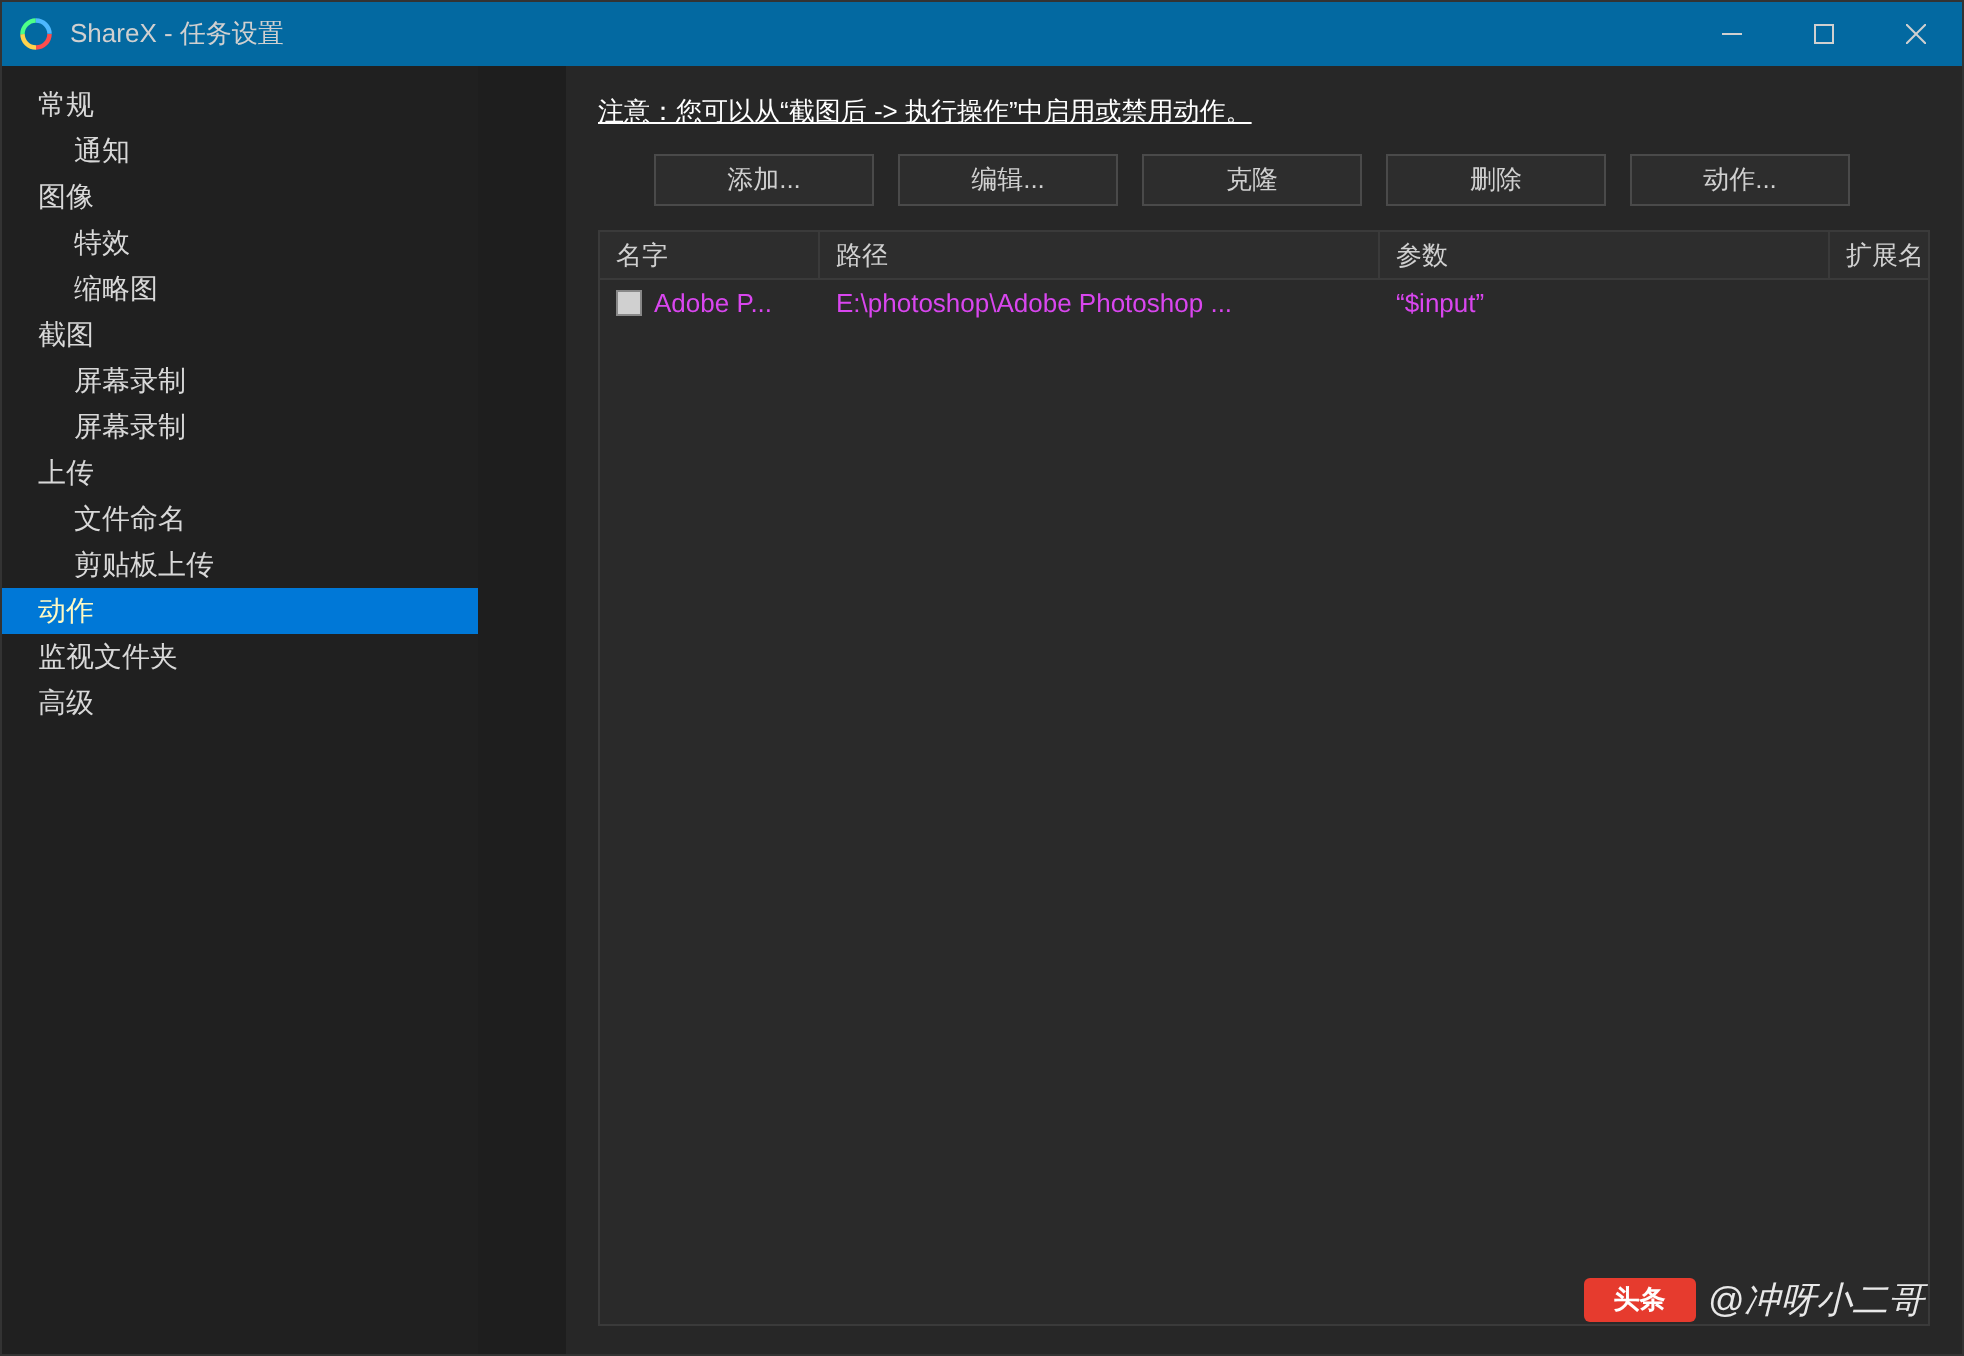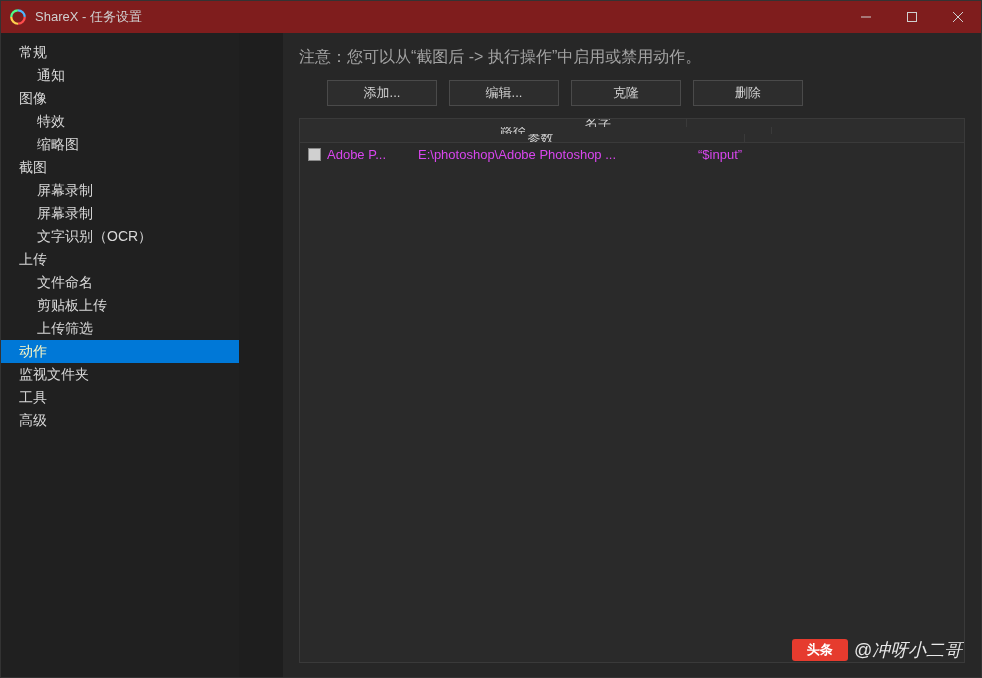--- a/index.html
+++ b/index.html
@@ -14,21 +14,21 @@
     .window {
       width: 982px;
       height: 678px;
       background: #1e1e1e;
       display: flex;
       flex-direction: column;
       border: 1px solid #333;
     }
     .titlebar {
       height: 32px;
-      background: #7f1d1d;
+      background: #0369a1;
       display: flex;
       align-items: center;
       padding-left: 8px;
       flex-shrink: 0;
     }
     .titlebar-icon {
       width: 18px;
       height: 18px;
       margin-right: 8px;
     }
@@ -79,23 +79,24 @@
     }
     .main {
       flex: 1;
       background: #272727;
       padding: 14px 16px 14px 16px;
       display: flex;
       flex-direction: column;
       min-width: 0;
     }
     .notice {
-      color: #a3a3a3;
-      font-size: 16px;
+      color: #ffffff;
+      font-size: 13px;
       margin-bottom: 12px;
+      text-decoration: underline;
     }
     .toolbar {
       display: flex;
       gap: 12px;
       margin-bottom: 12px;
       padding-left: 28px;
     }
     .tb-btn {
       flex: 0 0 110px;
       height: 26px;
@@ -116,21 +117,20 @@
       overflow: hidden;
     }
     .table-header {
       display: flex;
       background: #2d2d2d;
       height: 24px;
       align-items: center;
       color: #d0d0d0;
       font-size: 13px;
       border-bottom: 1px solid #3a3a3a;
-      flex-direction: column;
     }
     .th {
       padding-left: 8px;
       border-right: 1px solid #3a3a3a;
       height: 100%;
       display: flex;
       align-items: center;
       overflow: hidden;
       white-space: nowrap;
     }
@@ -230,39 +230,37 @@
   <div class="body">
     <div class="sidebar" id="sidebar">
         <div class="nav-item level-1">常规</div>
         <div class="nav-item level-2">通知</div>
         <div class="nav-item level-1">图像</div>
         <div class="nav-item level-2">特效</div>
         <div class="nav-item level-2">缩略图</div>
         <div class="nav-item level-1">截图</div>
         <div class="nav-item level-2">屏幕录制</div>
         <div class="nav-item level-2">屏幕录制</div>
-        <div class="nav-item level-2">文字识别（OCR）</div>
         <div class="nav-item level-1">上传</div>
         <div class="nav-item level-2">文件命名</div>
         <div class="nav-item level-2">剪贴板上传</div>
-        <div class="nav-item level-2">上传筛选</div>
         <div class="nav-item level-1 selected">动作</div>
         <div class="nav-item level-1">监视文件夹</div>
-        <div class="nav-item level-1">工具</div>
         <div class="nav-item level-1">高级</div>
       </div>
 
     <div class="main">
       <div class="notice">注意：您可以从“截图后 -&gt; 执行操作”中启用或禁用动作。</div>
 
       <div class="toolbar">
         <button class="tb-btn">添加...</button>
         <button class="tb-btn">编辑...</button>
         <button class="tb-btn">克隆</button>
         <button class="tb-btn">删除</button>
+        <button class="tb-btn">动作...</button>
       </div>
 
       <div class="table-container">
         <div class="table-header">
           <div class="th th-name">名字</div>
           <div class="th th-path">路径</div>
           <div class="th th-args">参数</div>
           <div class="th th-ext">扩展名</div>
         </div>
         <div id="table-body">

